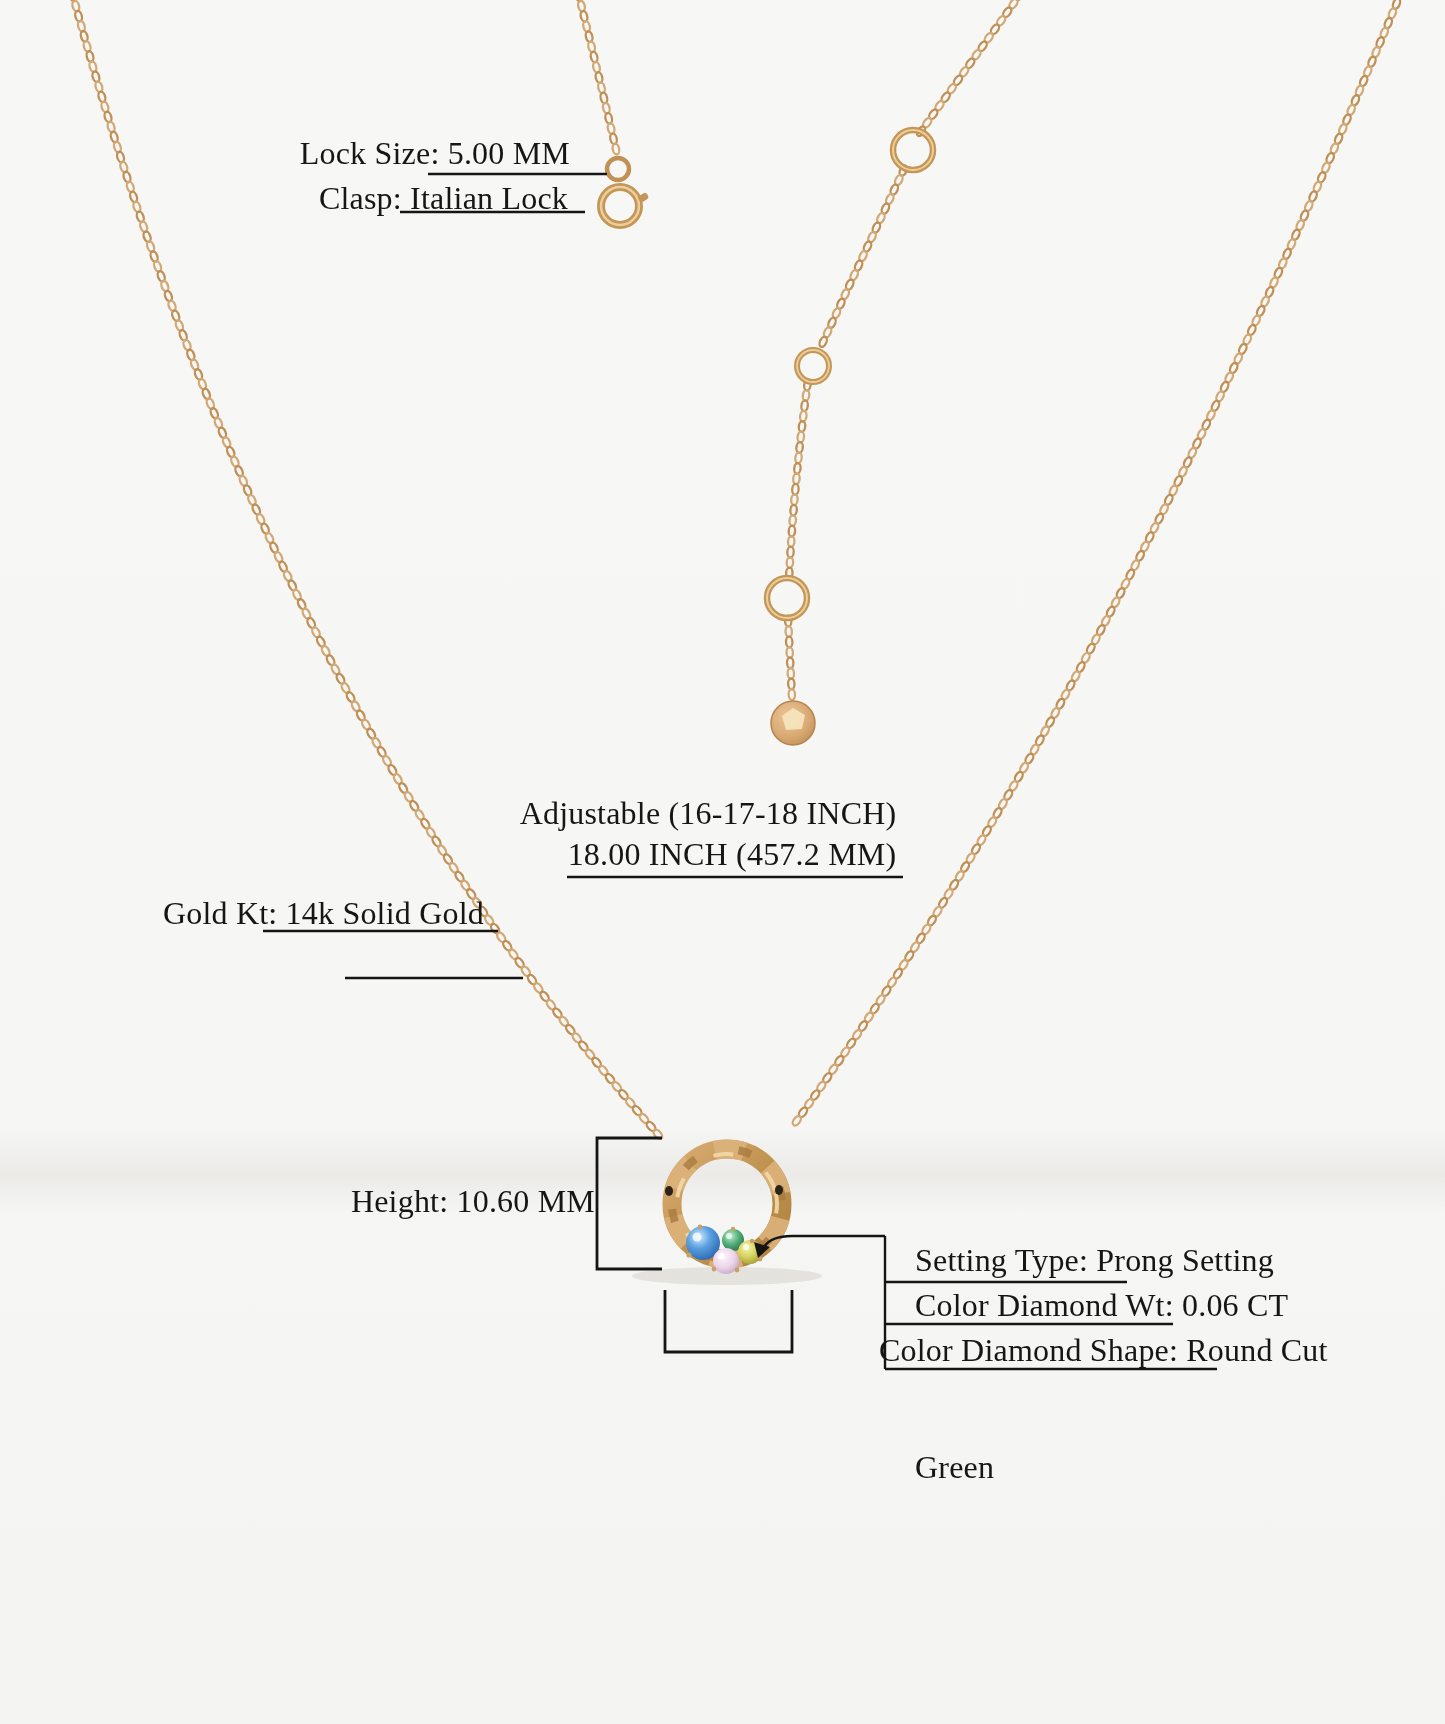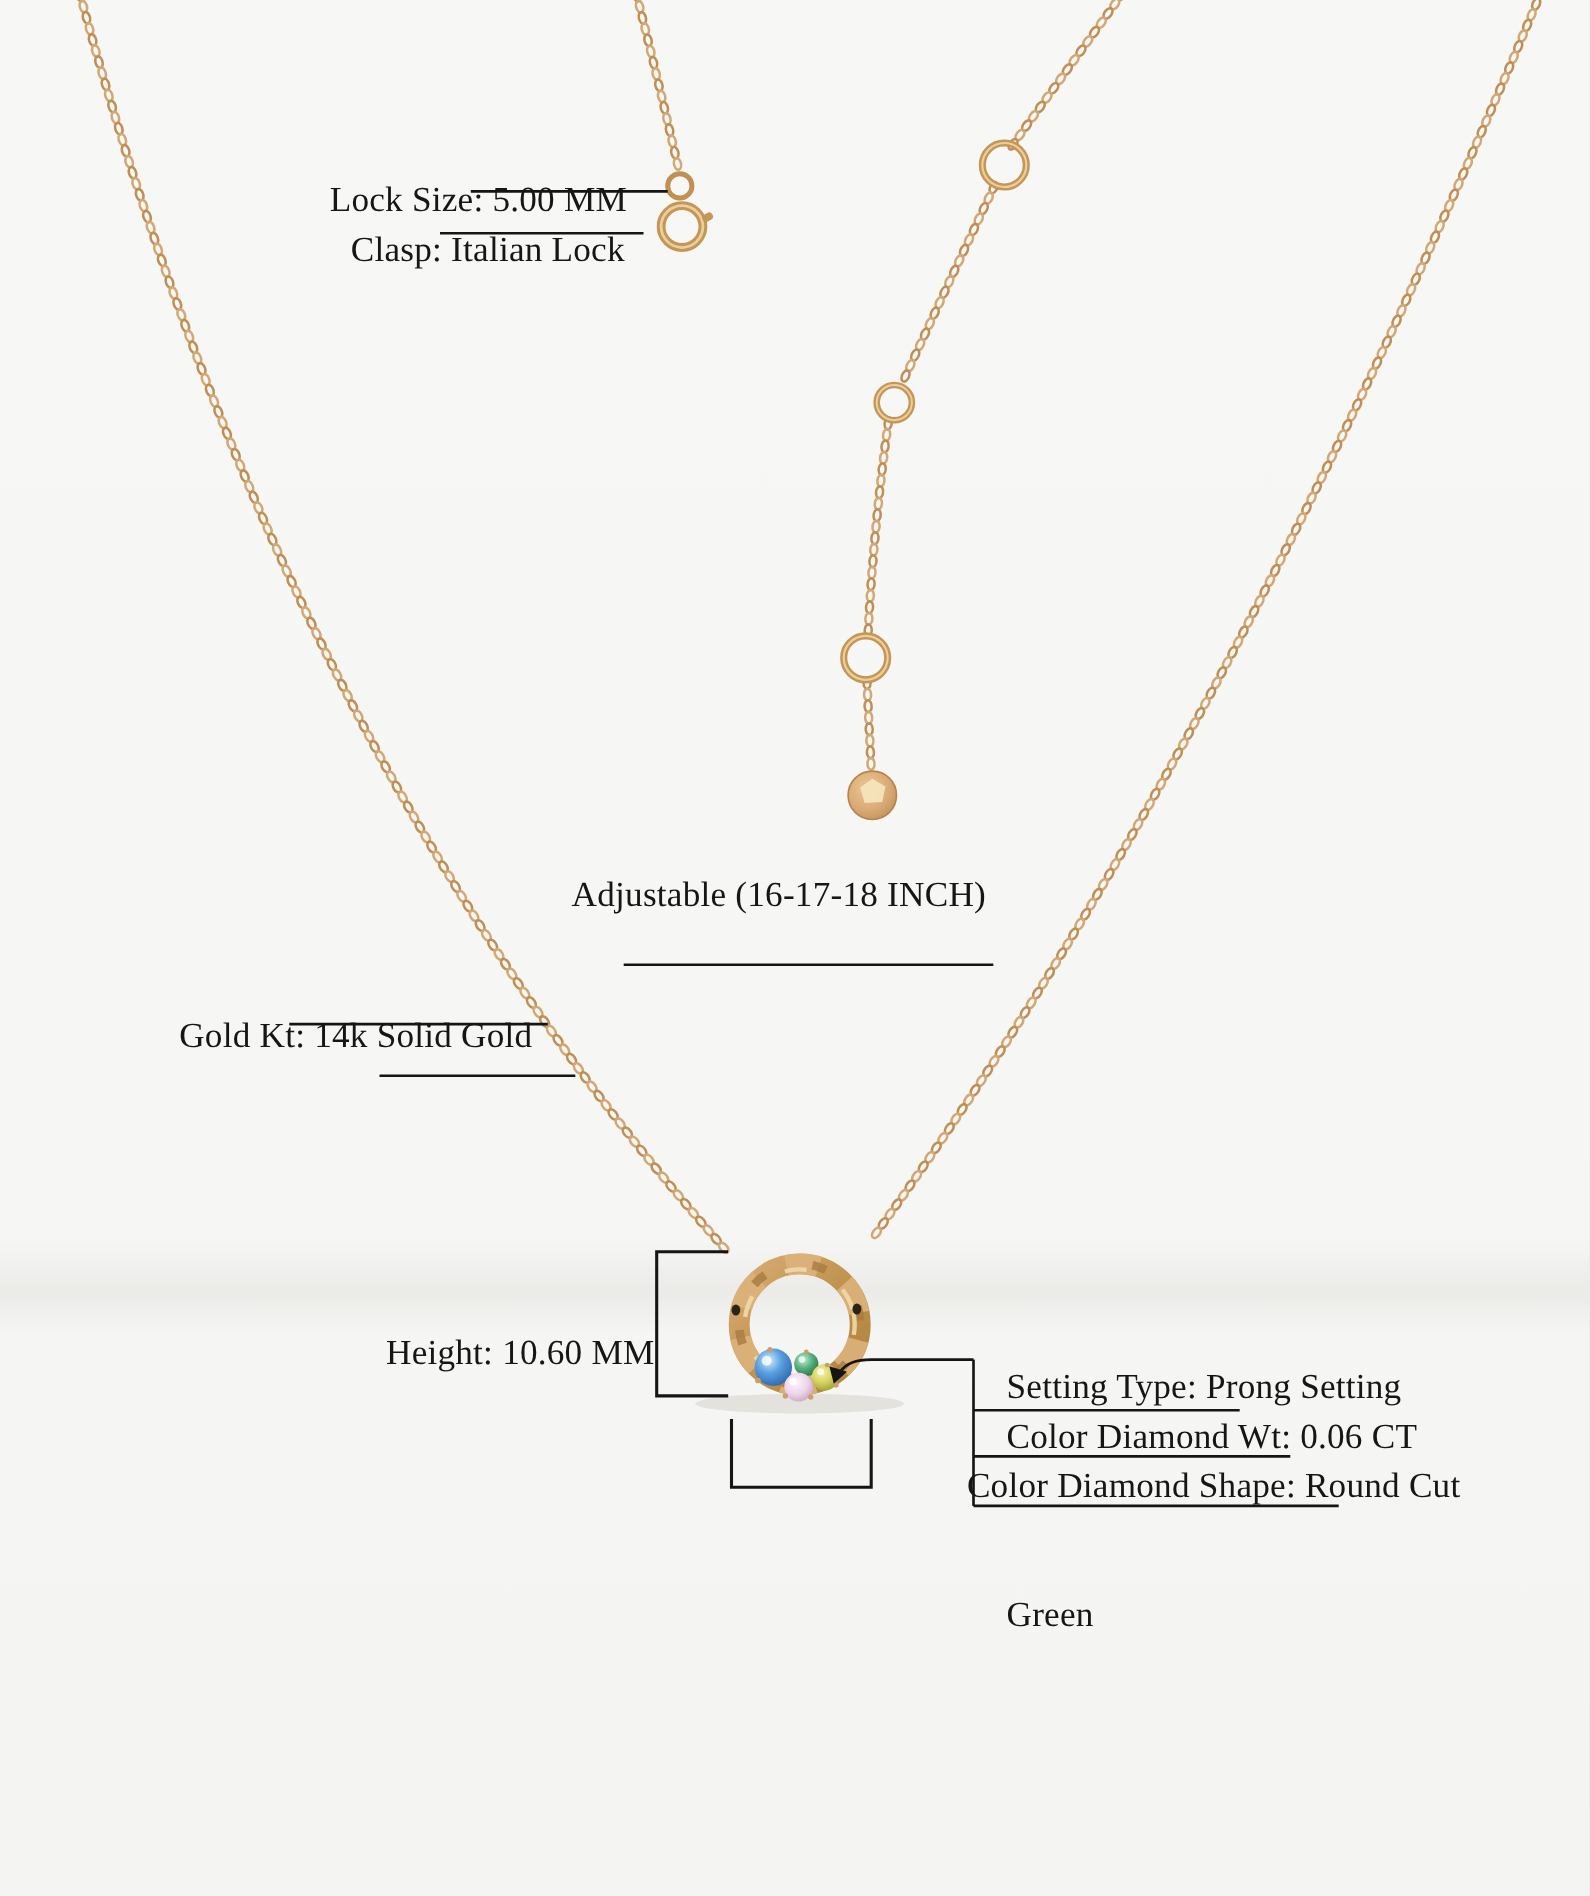--- a/index.html
+++ b/index.html
@@ -11,21 +11,21 @@
   .band{
     position:absolute; left:0; top:1128px; width:1445px; height:84px;
     background:linear-gradient(180deg, rgba(0,0,0,0) 0%, rgba(110,104,94,0.08) 55%, rgba(0,0,0,0) 100%);
     pointer-events:none;
   }
   svg.art{position:absolute; left:0; top:0;}
   .lbl{
     position:absolute; font-size:32px; color:#161616; white-space:nowrap;
     line-height:1.05; letter-spacing:0.2px;
   }
-  .r{text-align:right;margin-top:28px;} .c{text-align:center;} .l{text-align:right;}
+  .r{text-align:right;} .c{text-align:center;} .l{text-align:right;}
 </style>
 </head>
 <body>
 
 <div class="stage">
 
   <div class="band"></div>
 
   <svg class="art" width="1445" height="1724" viewBox="0 0 1445 1724">
     <defs>
@@ -483,20 +483,21 @@
       <line x1="885" y1="1282" x2="1127" y2="1282"></line>
       <line x1="885" y1="1324" x2="1173" y2="1324"></line>
       <line x1="885" y1="1369" x2="1217" y2="1369"></line>
     </g>
   </svg>
 
   <div class="lbl r" style="left:250px; top:137px; width:320px;">Lock Size: 5.00 MM</div>
   <div class="lbl r" style="left:250px; top:182px; width:318px;">Clasp: Italian Lock</div>
 
   <div class="lbl c" style="left:508px; top:797px; width:400px;">Adjustable (16-17-18 INCH)</div>
+  <div class="lbl c" style="left:532px; top:838px; width:400px;">18.00 INCH (457.2 MM)</div>
 
   <div class="lbl r" style="left:150px; top:897px; width:334px;text-align:right;">Gold Kt: 14k Solid Gold</div>
 
   <div class="lbl r" style="left:275px; top:1185px; width:320px;">Height: 10.60 MM</div>
 
   <div class="lbl l" style="left:915px; top:1244px;">Setting Type: Prong Setting</div>
   <div class="lbl l" style="left:915px; top:1289px;">Color Diamond Wt: 0.06 CT</div>
   <div class="lbl l" style="left:862px; top:1334px;margin-left:17px;">Color Diamond Shape: Round Cut</div>
   <div class="lbl l" style="left:915px; top:1451px;">Green</div>
 </div>

